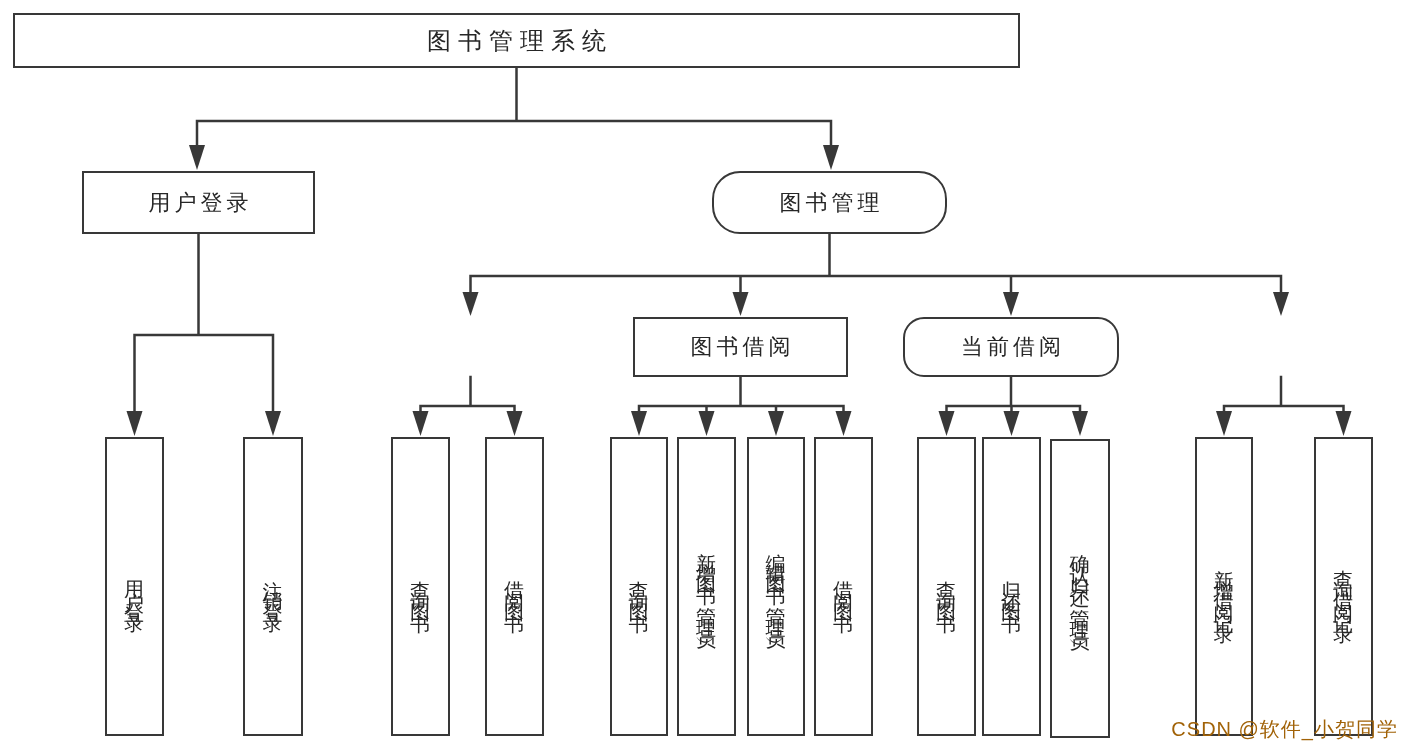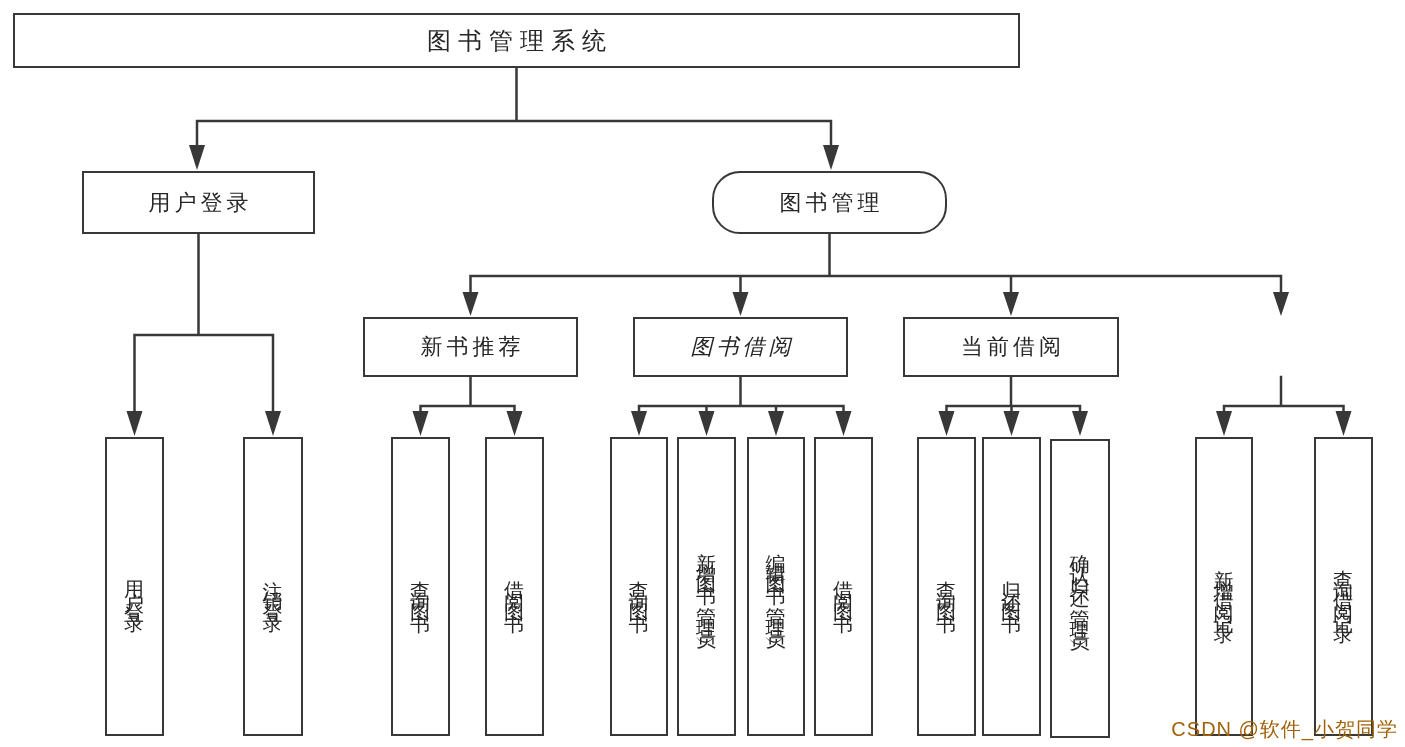--- a/index.html
+++ b/index.html
@@ -95,23 +95,22 @@
       <polygon points="1216,411 1232,411 1224,436"></polygon>
       <polygon points="1335.5,411 1351.5,411 1343.5,436"></polygon>
     </g>
   </svg>
 
   <div class="node h title" style="left:13px;top:13px;width:1007px;height:55px;">图书管理系统</div>
 
   <div class="node h" style="left:82px;top:171px;width:233px;height:63px;">用户登录</div>
   <div class="node h" style="left:712px;top:171px;width:235px;height:63px;border-radius:28px;">图书管理</div>
 
-  <div class="node h" style="left:363px;top:317px;width:215px;height:60px;">新书推荐</div>
-  <div class="node h" style="left:633px;top:317px;width:215px;height:60px;font-style:italic;">图书借阅</div>
-  <div class="node h" style="left:903px;top:317px;width:216px;height:60px;">当前借阅</div>
+  <div class="node h" style="left:633px;top:317px;width:215px;height:60px;">图书借阅</div>
+  <div class="node h" style="left:903px;top:317px;width:216px;height:60px;border-radius:21px;">当前借阅</div>
 
   <div class="node v" style="left:105px;top:437px;width:59px;height:299px;">用户登录</div>
   <div class="node v" style="left:243px;top:437px;width:60px;height:299px;">注销登录</div>
 
   <div class="node v" style="left:391px;top:437px;width:59px;height:299px;">查询图书</div>
   <div class="node v" style="left:485px;top:437px;width:59px;height:299px;">借阅图书</div>
 
   <div class="node v" style="left:610px;top:437px;width:58px;height:299px;">查询图书</div>
   <div class="node v" style="left:677px;top:437px;width:59px;height:299px;">新增图书（管理员）</div>
   <div class="node v" style="left:747px;top:437px;width:58px;height:299px;">编辑图书（管理员）</div>

